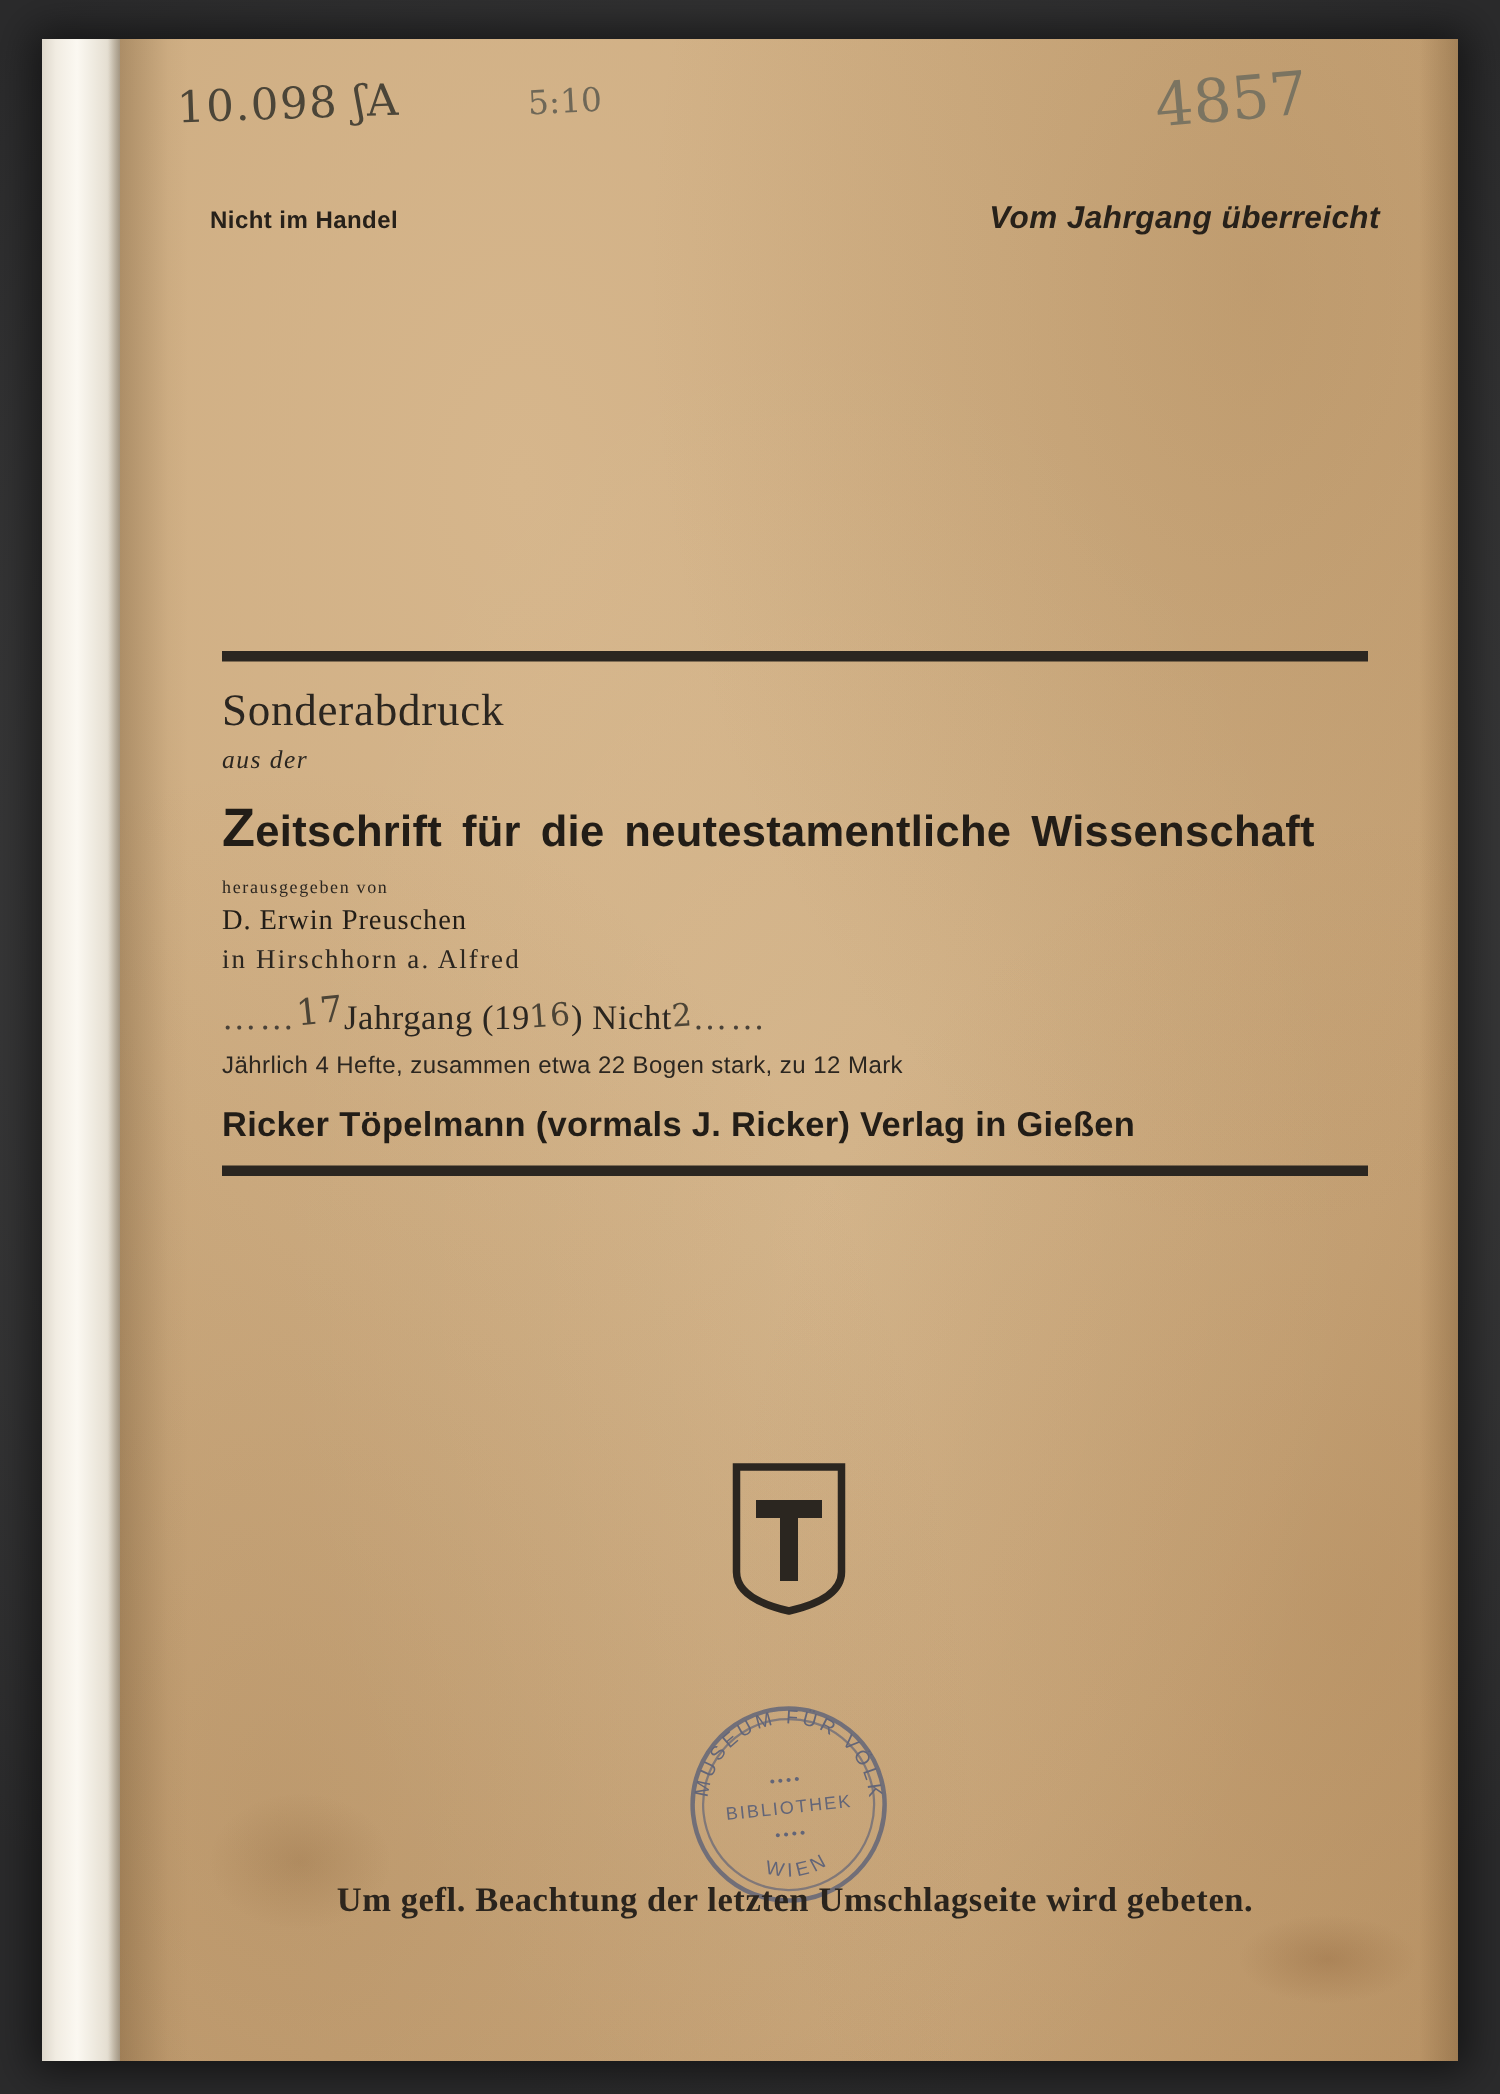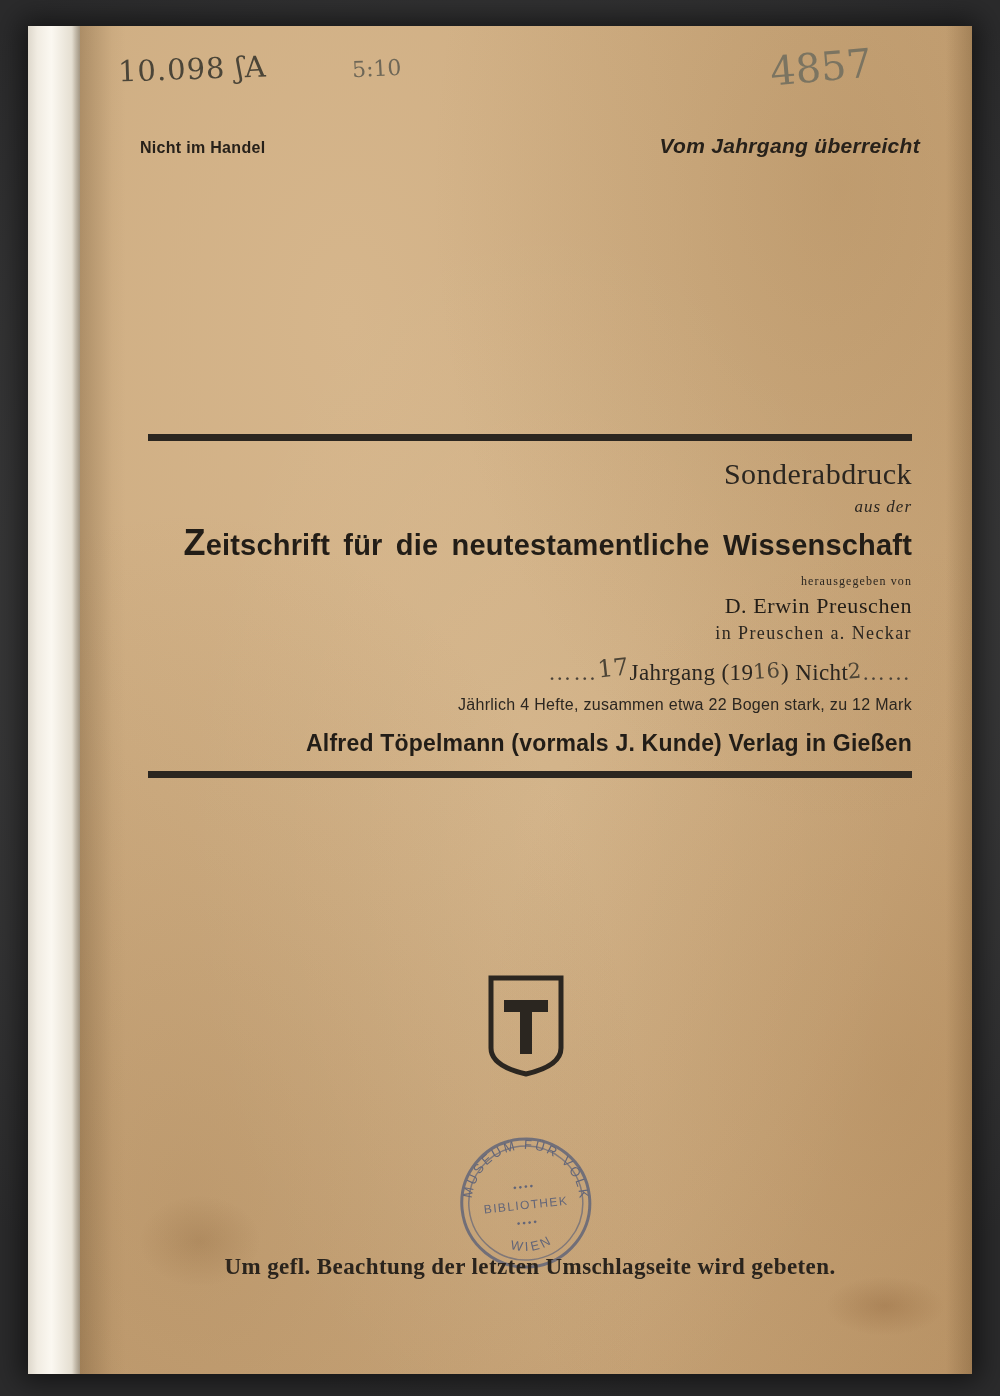--- a/index.html
+++ b/index.html
@@ -154,21 +154,21 @@
     letter-spacing: 0.3px;
     color: #27211a;
   }
 
   
   .block {
     position: absolute;
     left: 68px;
     right: 60px;
     top: 408px;
-    text-align: right;
+    text-align: left;
   }
   .rule {
     height: 7px;
     background: #2b2620;
     margin: 0 0 16px 0;
   }
   .rule.bottom {
     margin: 14px 0 0 0;
   }
   .sonder {
@@ -184,41 +184,41 @@
     letter-spacing: 1px;
     margin-top: 6px;
     color: #2b2620;
     font-style: italic;
   }
   .journal1, .journal2 {
     font-family: "Liberation Sans", sans-serif;
     font-weight: bold;
     font-size: 29px;
     color: #221d17;
-    margin-top: 12px;
+    margin-top: 22px;
     letter-spacing: 0.2px;
     word-spacing: 5px;
   }
   .journal1 .drop {
     font-size: 36px;
     line-height: 0;
   }
   .journal2 {
     margin-top: 4px;
   }
   .herausg {
     font-family: "Liberation Serif", serif;
     font-size: 12px;
     letter-spacing: 1.1px;
     margin-top: 12px;
     color: #2b2620;
   }
   .editor {
     font-family: "Liberation Serif", serif;
-    font-size: 22px;
+    font-size: 19px;
     letter-spacing: 0.6px;
     margin-top: 4px;
     color: #221d17;
   }
   .place {
     font-family: "Liberation Serif", serif;
     font-size: 18px;
     letter-spacing: 1.4px;
     margin-top: 4px;
     color: #2b2620;
@@ -328,30 +328,30 @@
 
           <div class="sonder">Sonderabdruck</div>
           <div class="ausder">aus der</div>
 
           <div class="journal1">
             <span class="drop">Z</span><span>eitschrift für die neutestamentliche Wissenschaft</span>
           </div>
 
           <div class="herausg">herausgegeben von</div>
           <div class="editor">D. Erwin Preuschen</div>
-          <div class="place">in Preuschen a. Neckar</div>
+          <div class="place">in Hirschhorn a. Alfred</div>
 
           <div>
             <div class="volrow">
               <span class="dots">……</span><span class="inkfill">17</span><span>Jahrgang (19</span><span class="inkfill small">16</span><span>) Nicht</span><span class="inkfill small">2</span><span class="dots">……</span>
             </div>
           </div>
 
           <div class="freq">Jährlich 4 Hefte, zusammen etwa 22 Bogen stark, zu 12 Mark</div>
-          <div class="publisher">Alfred Töpelmann (vormals J. Kunde) Verlag in Gießen</div>
+          <div class="publisher">Ricker Töpelmann (vormals J. Ricker) Verlag in Gießen</div>
 
           <div class="rule bottom"></div>
         </div>
 
         <div class="device">
           <svg width="78" height="104" viewBox="0 0 78 104" aria-hidden="true">
             <path d="M4 4 H74 V74 Q74 92 39 100 Q4 92 4 74 Z" fill="none" stroke="#2b2620" stroke-width="5"></path>
             <path d="M17 26 H61 V38 H45 V80 H33 V38 H17 Z" fill="#2b2620"></path>
           </svg>
         </div>

